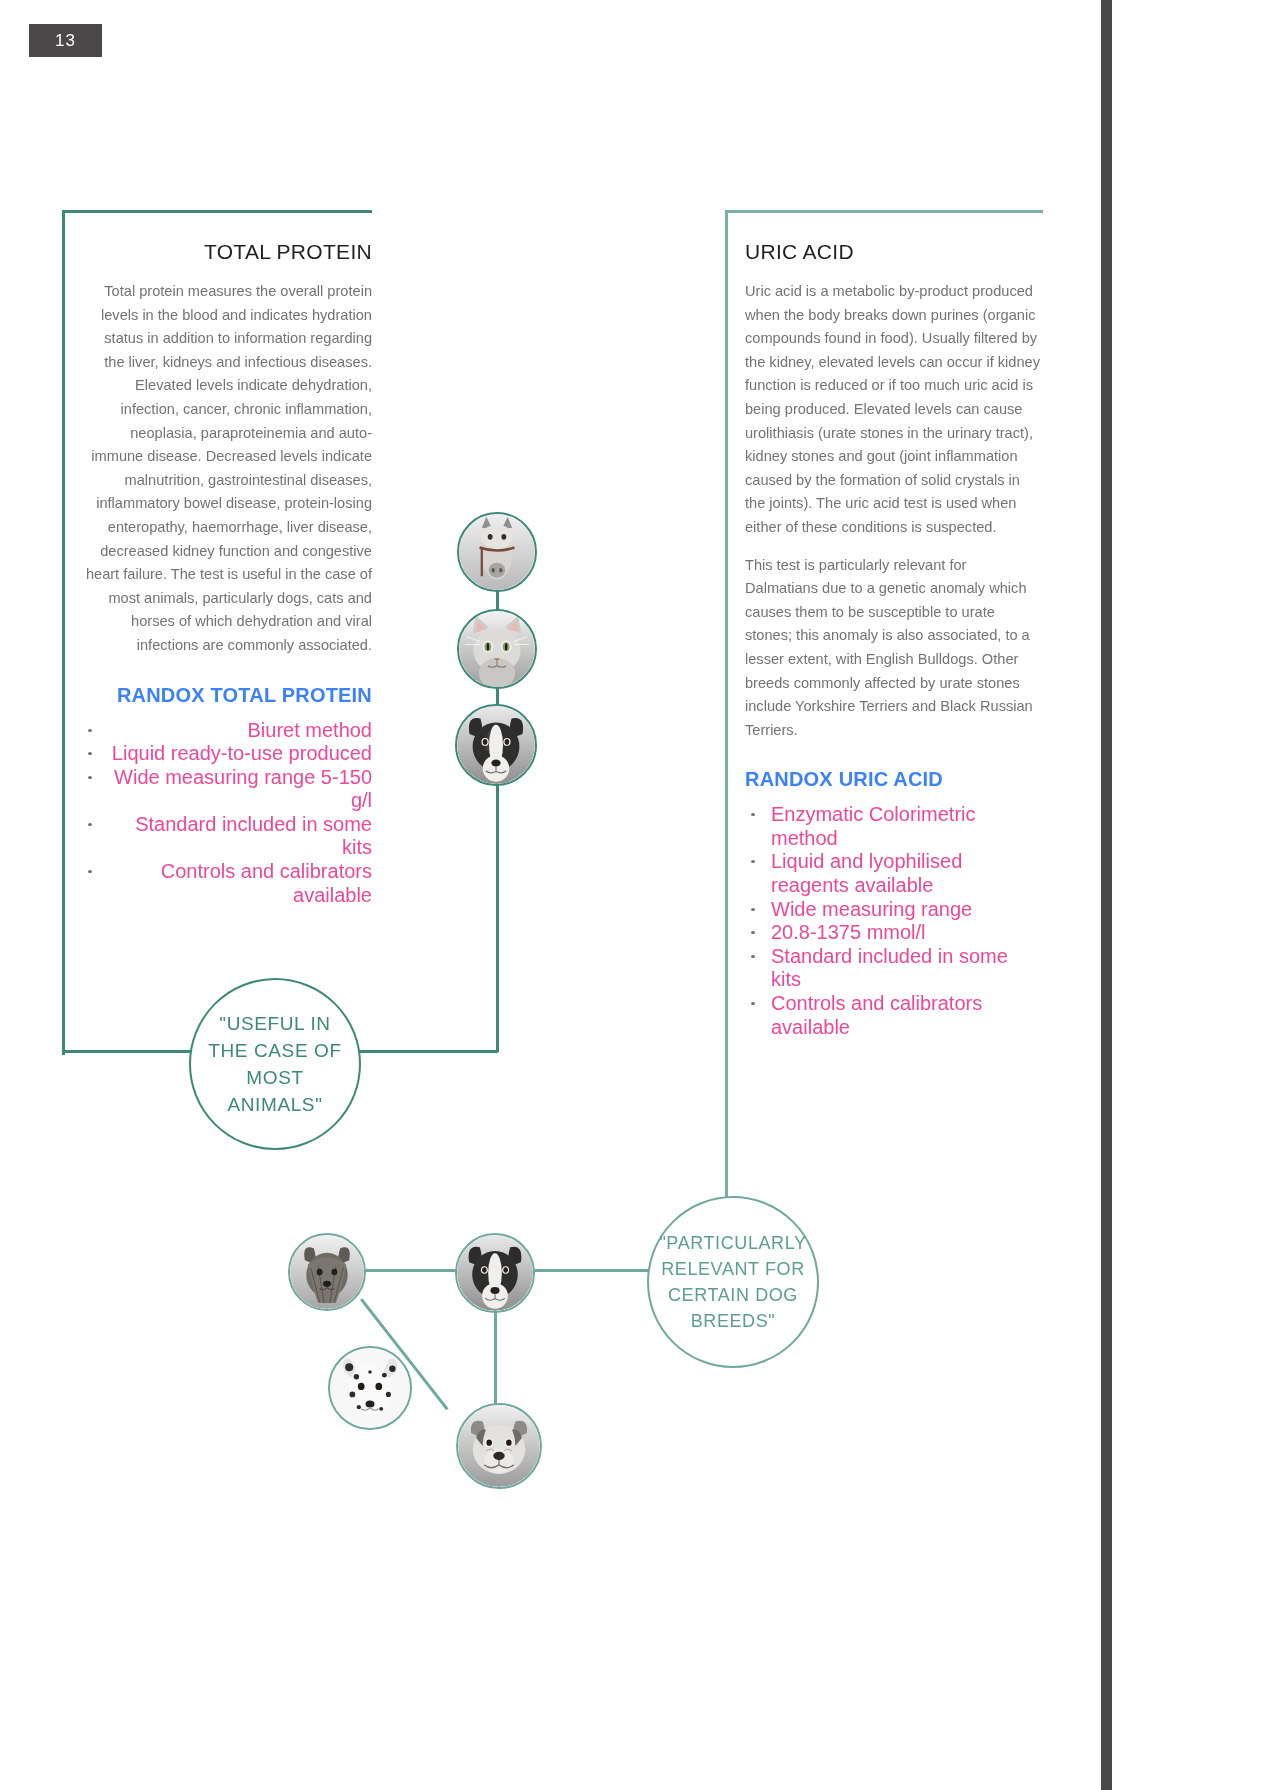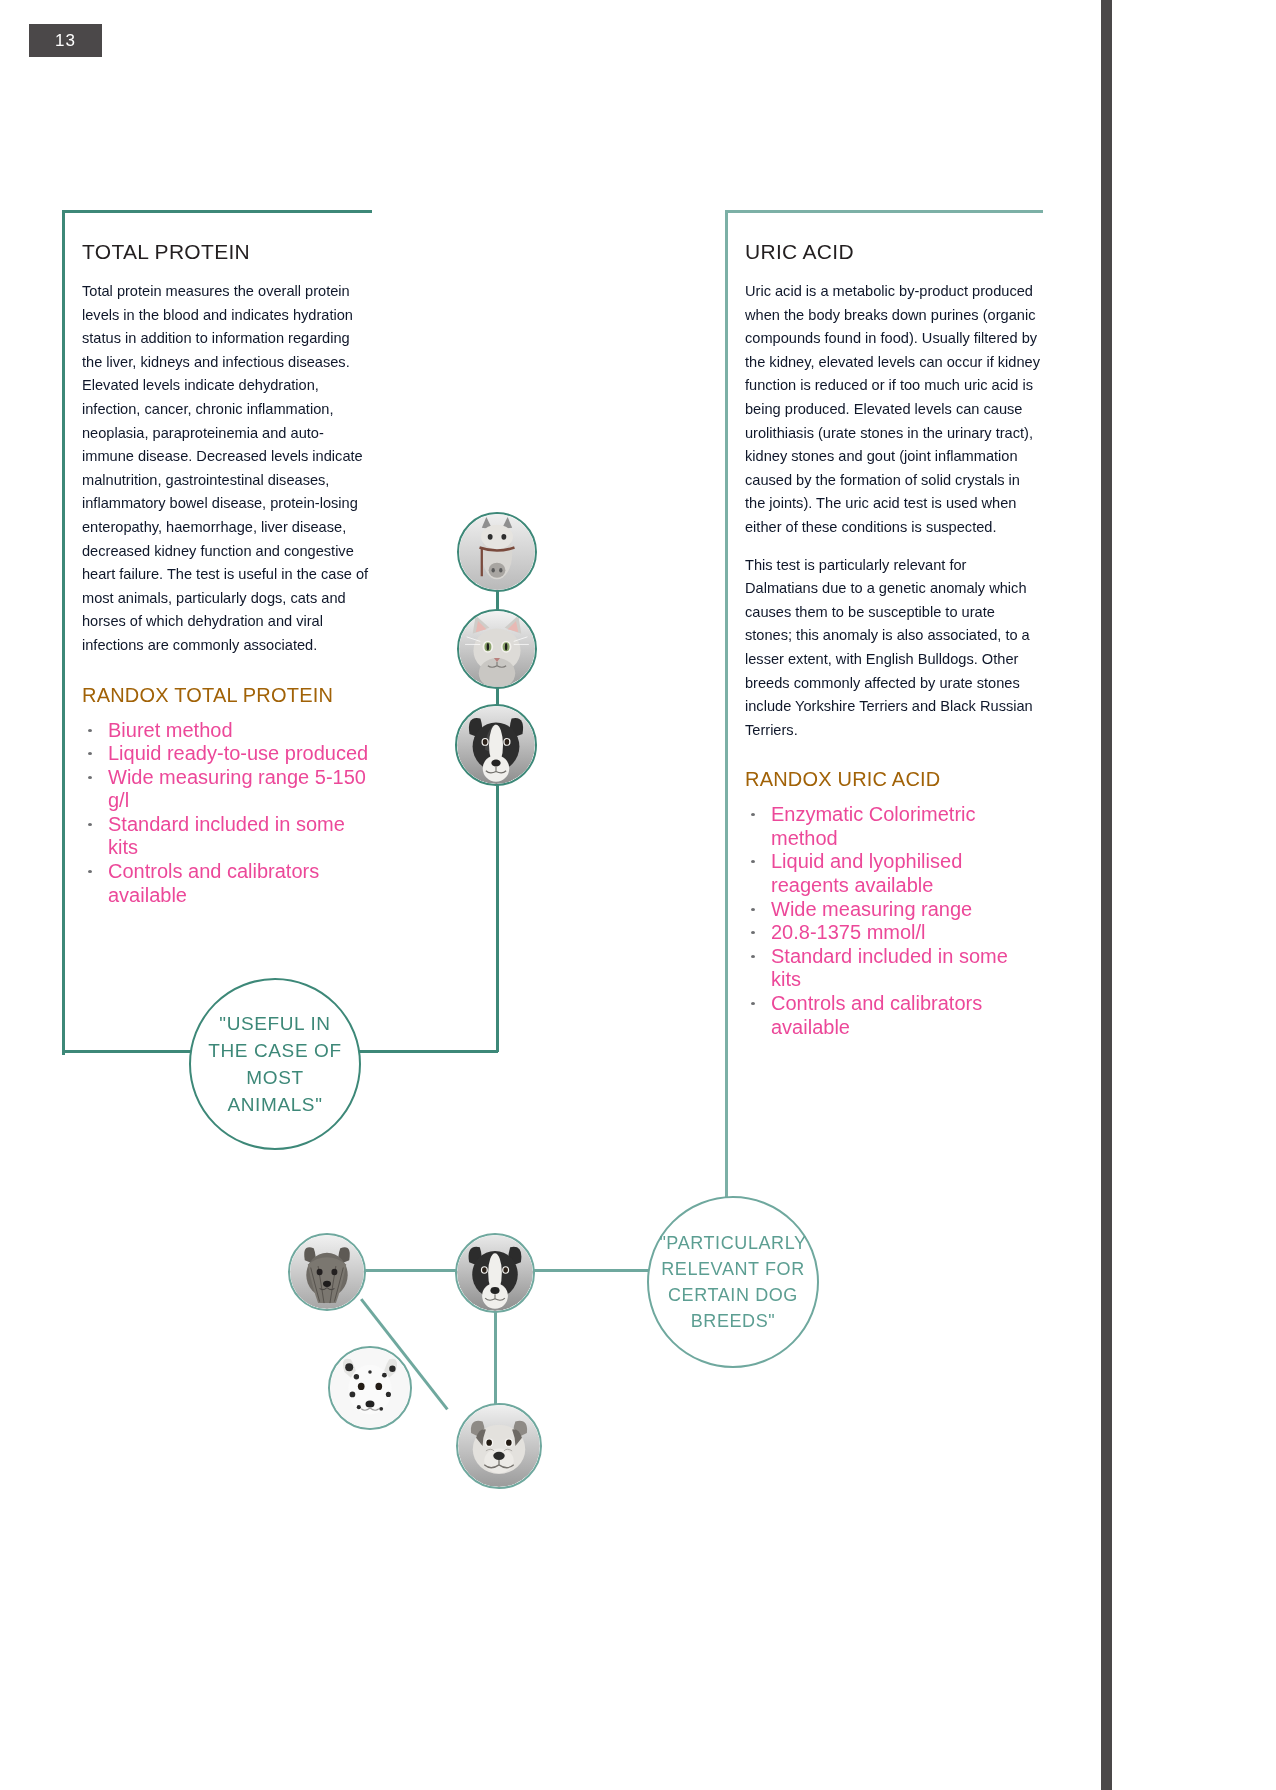--- a/index.html
+++ b/index.html
@@ -53,20 +53,21 @@
     position: absolute;
     box-sizing: border-box;
   }
   .col-left {
     left: 62px;
     top: 210px;
     width: 310px;
     border-top: 3px solid #3d8878;
     border-left: 3px solid #3d8878;
     height: 845px;
+    text-align: right;
   }
   .col-right {
     left: 725px;
     top: 210px;
     width: 318px;
     border-top: 3px solid #7cb0a6;
     border-left: 3px solid #7cb0a6;
     height: 1000px;
   }
 
@@ -77,30 +78,30 @@
 
   h2.section-title {
     margin: 0 0 16px 0;
     font-weight: 400;
     font-size: 21px;
     color: #231f20;
     letter-spacing: 0.3px;
   }
   h3.sub-title {
     margin: 26px 0 12px 0;
-    font-weight: 400;
+    font-weight: 700;
     font-size: 20px;
-    color: #a16207;
+    color: #3b82f6;
     letter-spacing: 0.2px;
   }
   p.body {
     margin: 0 0 14px 0;
     font-size: 14.6px;
     line-height: 23.6px;
-    color: #0f172a;
+    color: #737373;
   }
   ul.bullets {
     margin: 0;
     padding: 0;
     list-style: none;
   }
   ul.bullets li {
     position: relative;
     padding-left: 26px;
     font-size: 20px;

